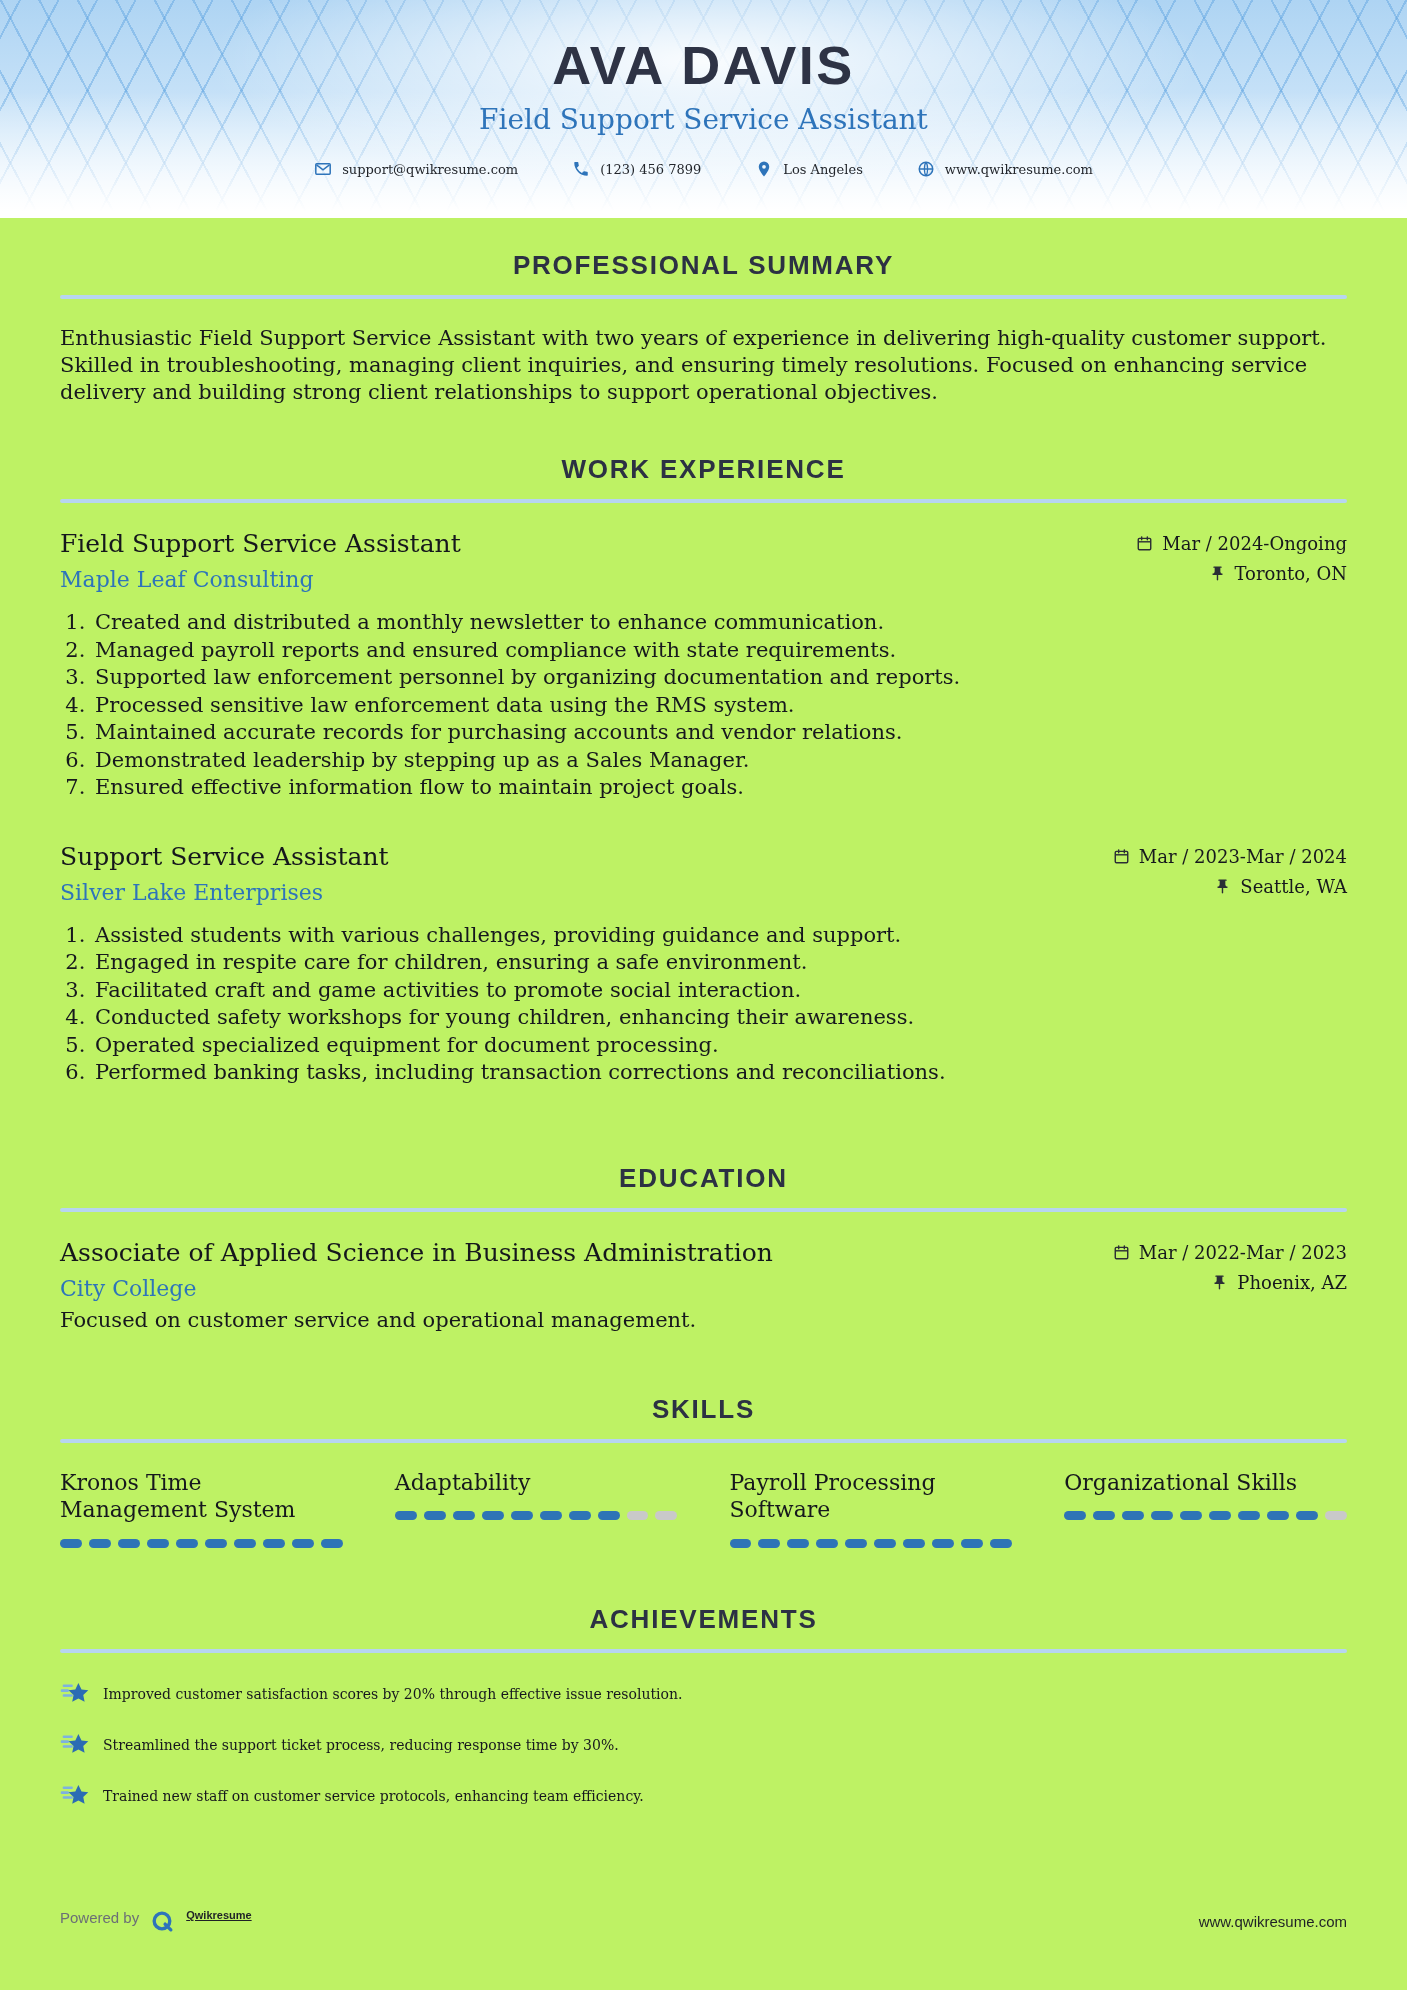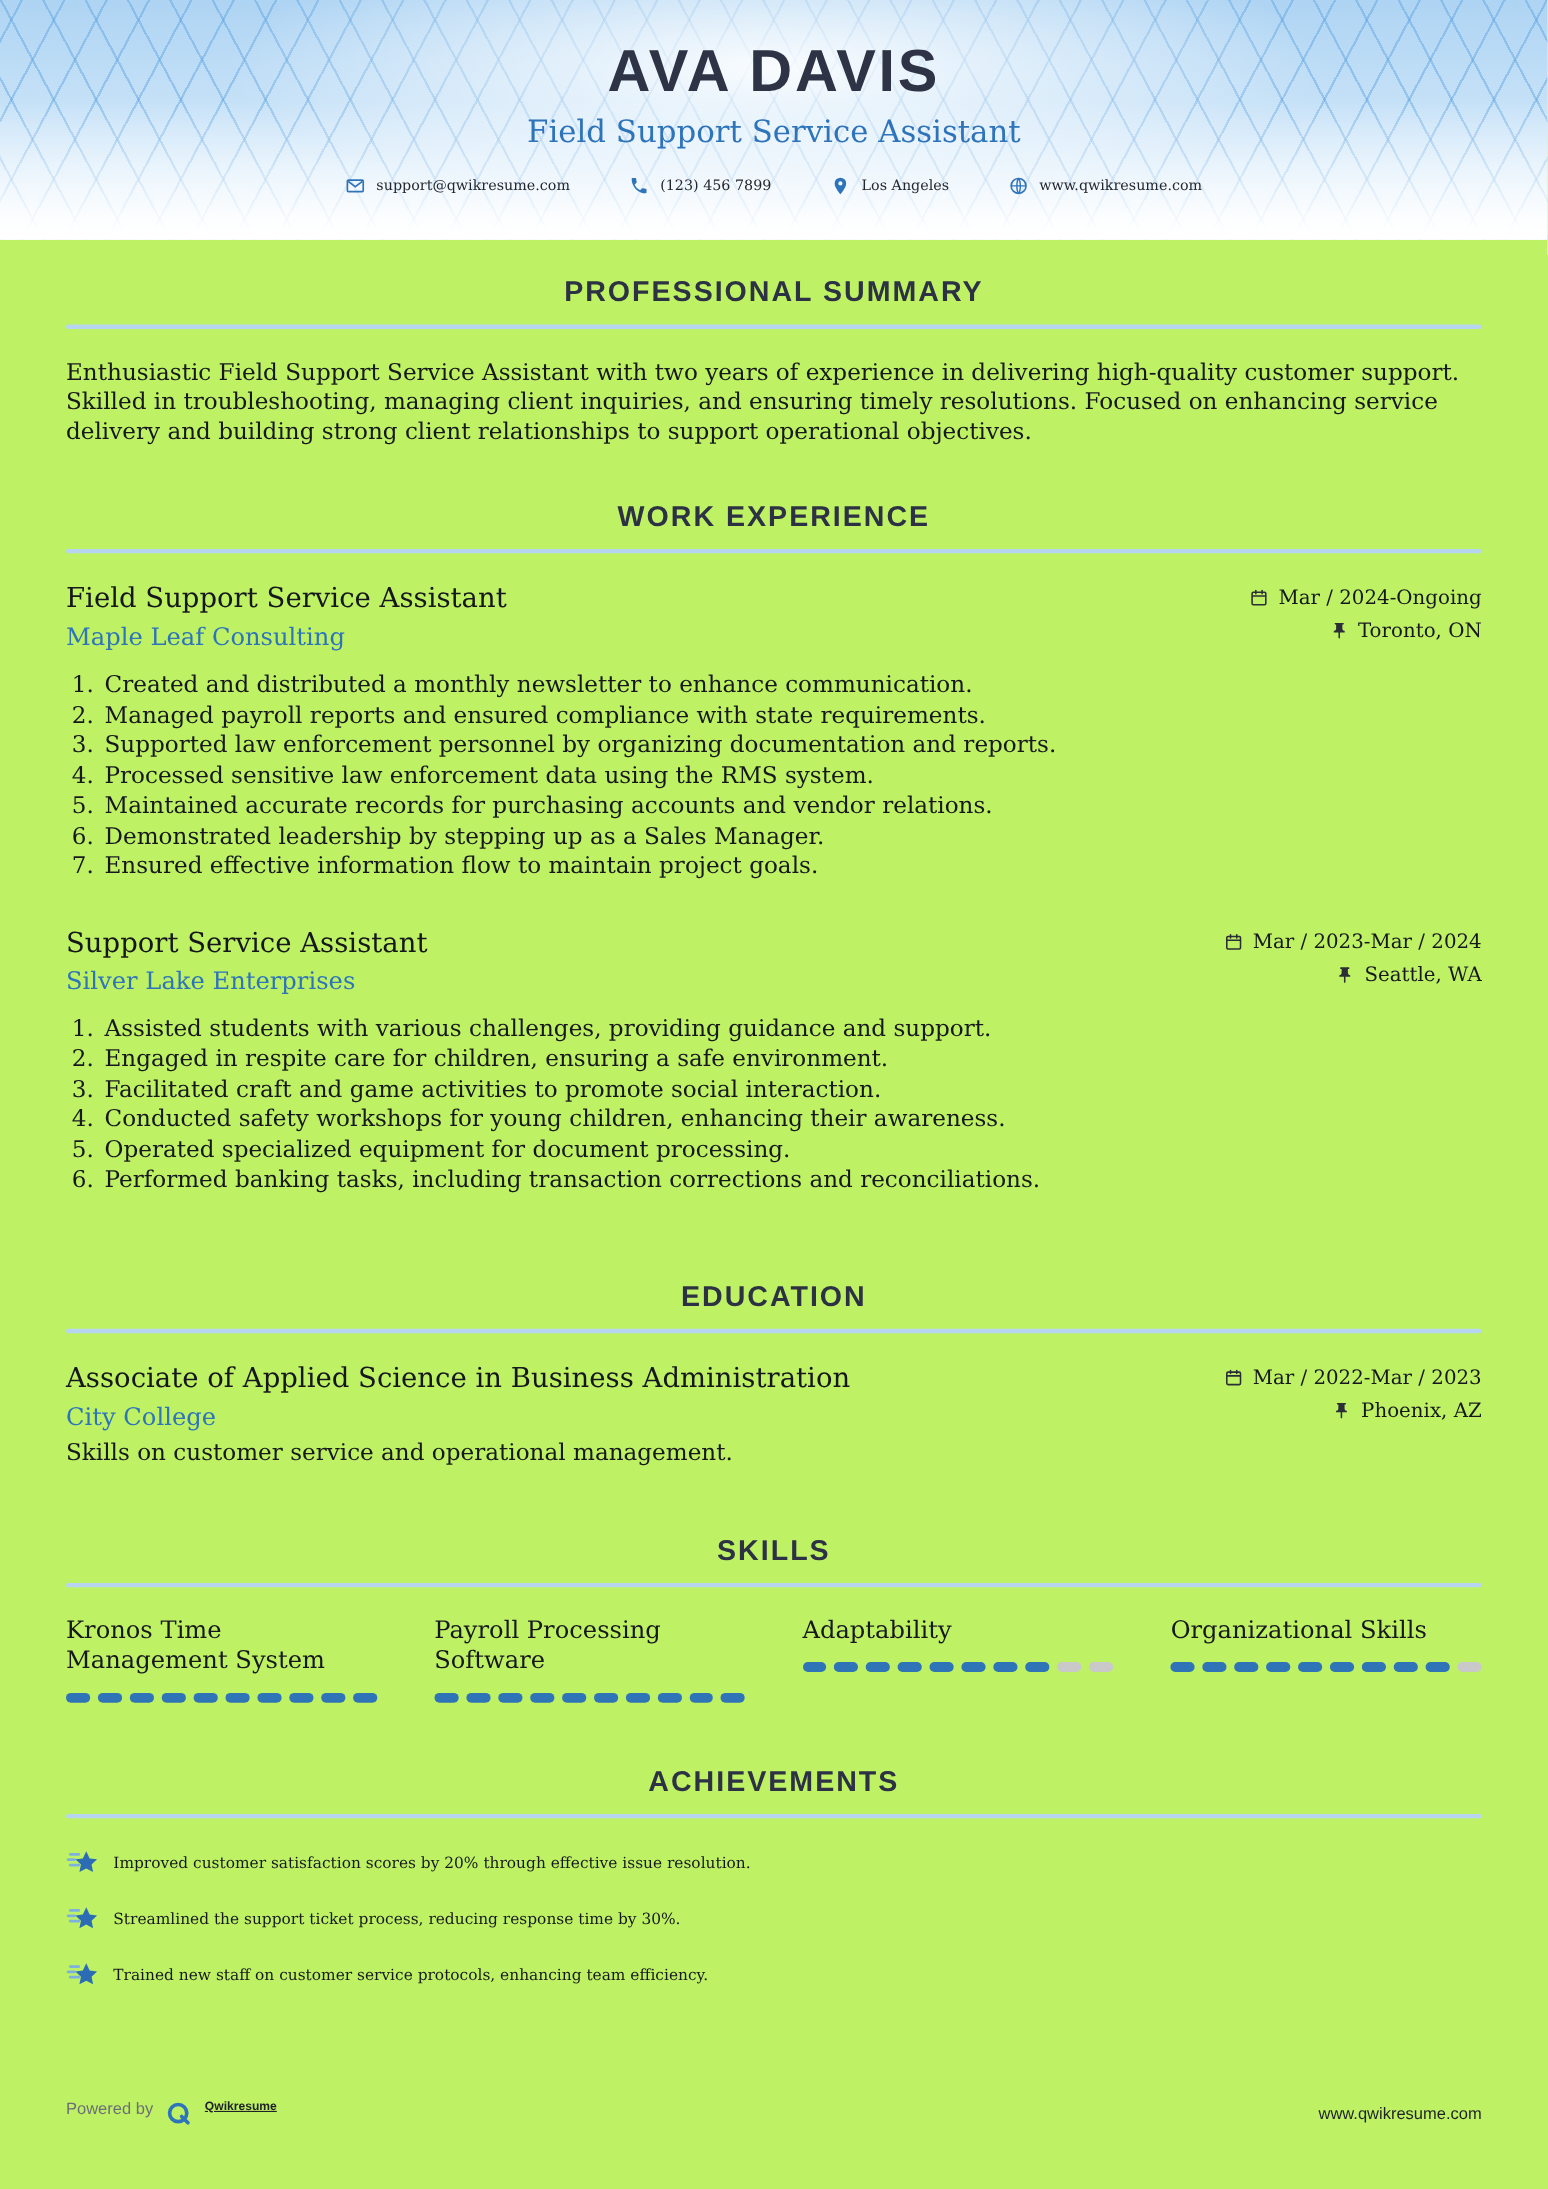--- a/index.html
+++ b/index.html
@@ -247,21 +247,21 @@
             <div class="meta-row">
               <span class="micon">
                 <svg viewBox="0 0 24 24">
                     <path d="M16 9V4h1a1 1 0 0 0 0-2H7a1 1 0 0 0 0 2h1v5c0 1.66-1.34 3-3 3v2h5.97v7l1 1 1-1v-7H19v-2c-1.66 0-3-1.34-3-3z" fill="currentColor"></path>
                   </svg>
               </span>
               <span>Phoenix, AZ</span>
             </div>
           </div>
         </div>
-        <p class="edu-note">Skills on customer service and operational management.</p>
+        <p class="edu-note">Focused on customer service and operational management.</p>
       </article>
     </section>
 
     <section class="sec-skills">
       <h2 class="sec-h">SKILLS</h2>
       <div class="divider"></div>
       <div class="skills-grid">
         <div class="skill">
           <div class="skill-label">Kronos Time Management System</div>
           <div class="skill-bar">
@@ -271,47 +271,47 @@
               <span class="dash filled"></span>
               <span class="dash filled"></span>
               <span class="dash filled"></span>
               <span class="dash filled"></span>
               <span class="dash filled"></span>
               <span class="dash filled"></span>
               <span class="dash filled"></span>
             </div>
         </div>
         <div class="skill">
+          <div class="skill-label">Adaptability</div>
+          <div class="skill-bar">
+              <span class="dash filled"></span>
+              <span class="dash filled"></span>
+              <span class="dash filled"></span>
+              <span class="dash filled"></span>
+              <span class="dash filled"></span>
+              <span class="dash filled"></span>
+              <span class="dash filled"></span>
+              <span class="dash filled"></span>
+              <span class="dash empty"></span>
+              <span class="dash empty"></span>
+            </div>
+        </div>
+        <div class="skill">
           <div class="skill-label">Payroll Processing Software</div>
           <div class="skill-bar">
               <span class="dash filled"></span>
               <span class="dash filled"></span>
               <span class="dash filled"></span>
               <span class="dash filled"></span>
               <span class="dash filled"></span>
               <span class="dash filled"></span>
               <span class="dash filled"></span>
               <span class="dash filled"></span>
               <span class="dash filled"></span>
               <span class="dash filled"></span>
-            </div>
-        </div>
-        <div class="skill">
-          <div class="skill-label">Adaptability</div>
-          <div class="skill-bar">
-              <span class="dash filled"></span>
-              <span class="dash filled"></span>
-              <span class="dash filled"></span>
-              <span class="dash filled"></span>
-              <span class="dash filled"></span>
-              <span class="dash filled"></span>
-              <span class="dash filled"></span>
-              <span class="dash filled"></span>
-              <span class="dash empty"></span>
-              <span class="dash empty"></span>
             </div>
         </div>
         <div class="skill">
           <div class="skill-label">Organizational Skills</div>
           <div class="skill-bar">
               <span class="dash filled"></span>
               <span class="dash filled"></span>
               <span class="dash filled"></span>
               <span class="dash filled"></span>
               <span class="dash filled"></span>

